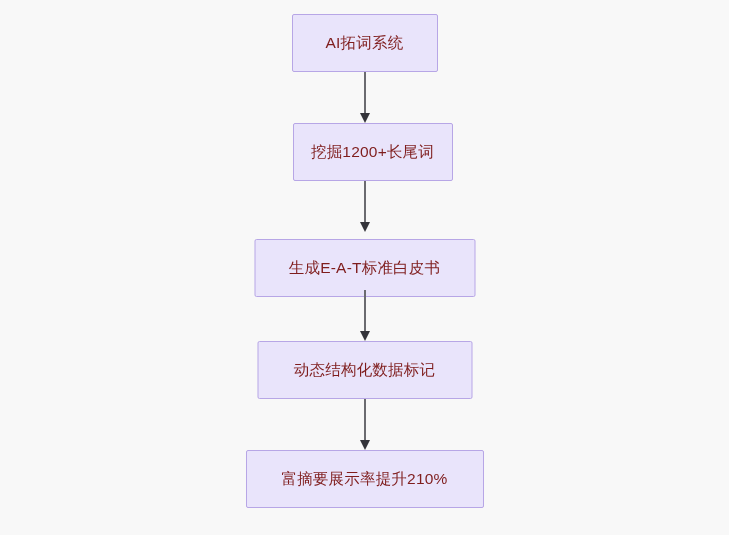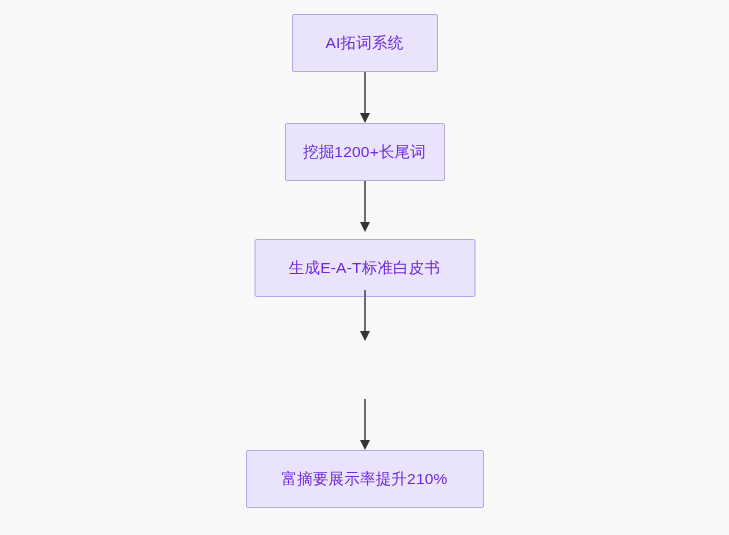--- a/index.html
+++ b/index.html
@@ -27,27 +27,27 @@
     display: flex;
     align-items: center;
     justify-content: center;
     height: 58px;
     left: 50%;
     transform: translateX(-50%);
   }
   .node-label {
     font-size: 15.5px;
     line-height: 1;
-    color: #6d28d9;
+    color: #7f1d1d;
     white-space: nowrap;
     letter-spacing: 0.2px;
   }
   
   #node-0 { top: 14px;  width: 146px; margin-left: 0px; }
-  #node-1 { top: 123px; width: 160px; margin-left: 0px; }
+  #node-1 { top: 123px; width: 160px; margin-left: 8px; }
   #node-2 { top: 239px; width: 221px; margin-left: 0px; }
   #node-3 { top: 341px; width: 215px; margin-left: 0px; }
   #node-4 { top: 450px; width: 238px; margin-left: 0px; }
 
   .edge {
     position: absolute;
     left: 50%;
     transform: translateX(-50%);
     width: 14px;
     height: 51px;
@@ -103,20 +103,23 @@
 
   <div class="node" id="node-2">
     <span class="node-label">生成E-A-T标准白皮书</span>
   </div>
 
   <div class="edge" id="edge-2">
     <div class="edge-line"></div>
     <div class="edge-arrow"></div>
   </div>
 
+  <div class="node" id="node-3">
+    <span class="node-label">动态结构化数据标记</span>
+  </div>
 
   <div class="edge" id="edge-3">
     <div class="edge-line"></div>
     <div class="edge-arrow"></div>
   </div>
 
   <div class="node" id="node-4">
     <span class="node-label">富摘要展示率提升210%</span>
   </div>
 

